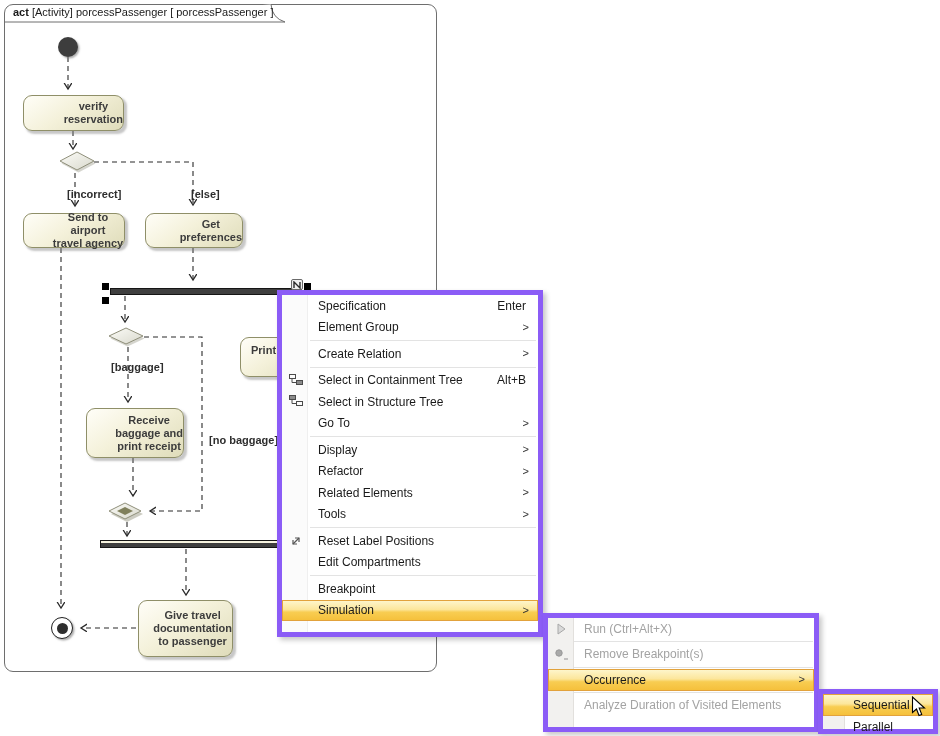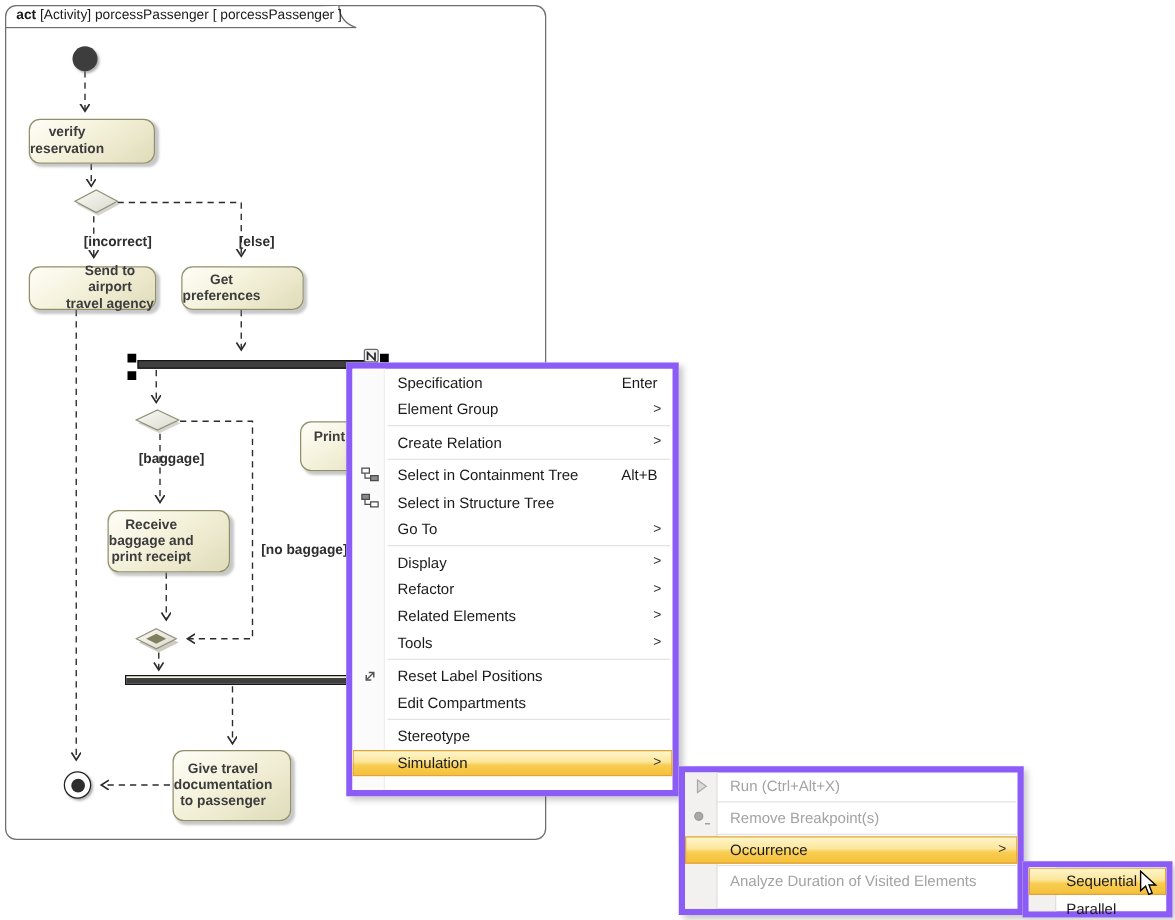--- a/index.html
+++ b/index.html
@@ -22,21 +22,21 @@
   .frame-title b { font-weight:bold; }
 
   
   .edges { position:absolute; left:0; top:0; z-index:1; }
   .node { position:absolute; z-index:2; }
   .action {
     position:absolute; z-index:2;
     border:1px solid #8f8f68; border-radius:9px;
     background:linear-gradient(145deg,#fffef8 0%,#f4f1da 45%,#dfdcba 100%);
     box-shadow:2.5px 2.5px 2px rgba(130,130,130,.45);
-    display:flex; align-items:center; justify-content:flex-start; text-align:center;
+    display:flex; align-items:center; justify-content:flex-end; text-align:center;
     font-size:11px; font-weight:bold; color:#3c3c3c; line-height:13px;
     white-space:pre-line;
   }
   .action.clipped { justify-content:flex-start; align-items:flex-start; padding:6px 0 0 10px; }
   .guard {
     position:absolute; z-index:2; font-size:11px; font-weight:bold; color:#2e2e2e;
     white-space:nowrap;
   }
   .initial {
     position:absolute; left:58px; top:37px; width:20px; height:20px; border-radius:50%;
@@ -288,21 +288,21 @@
             </g>
           </svg>
       </span>
       <span>Reset Label Positions</span>
     </div>
     <div class="mrow">
       <span>Edit Compartments</span>
     </div>
     <div class="msep"></div>
     <div class="mrow">
-      <span>Stereotype</span>
+      <span>Breakpoint</span>
     </div>
     <div class="mrow hl">
       <span>Simulation</span>
       <span class="subarrow">&gt;</span>
     </div>
   </div>
 
   <div class="menu menu-sub">
     <div class="gutter"></div>
 

